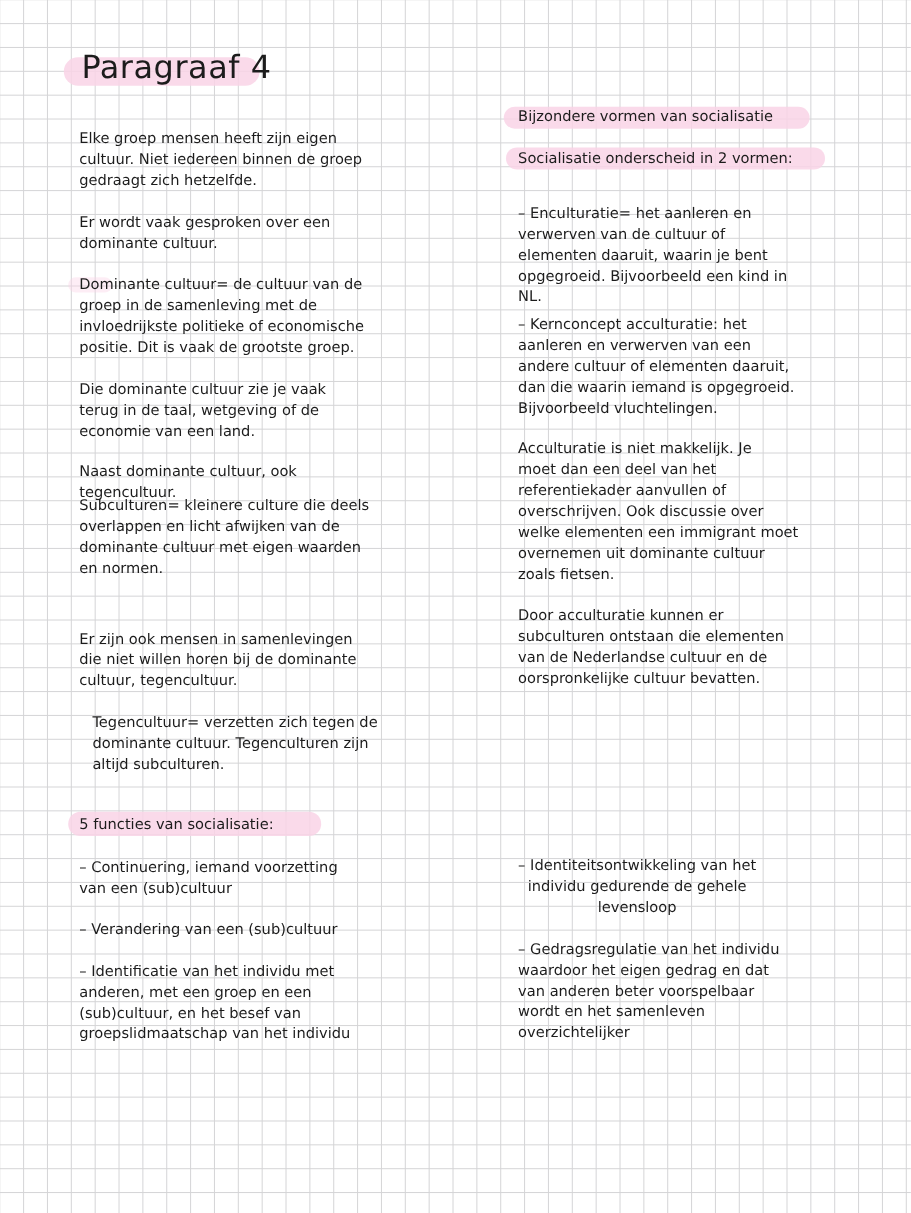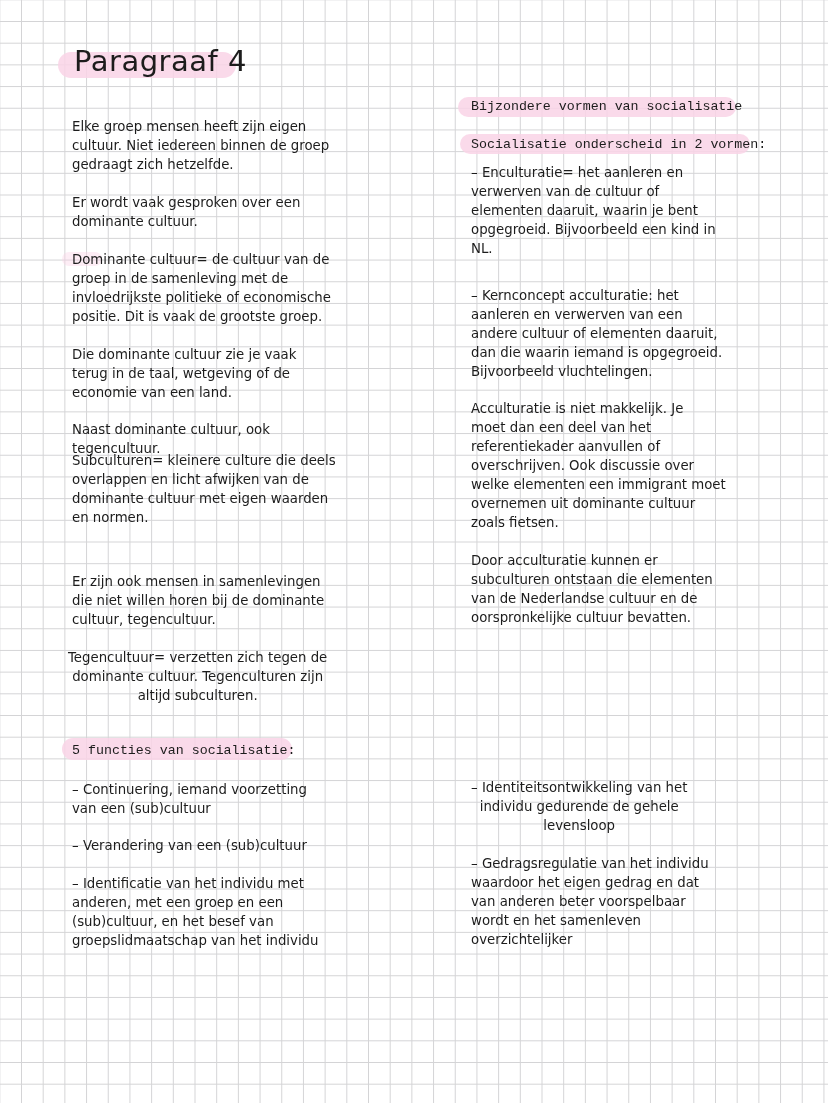--- a/index.html
+++ b/index.html
@@ -15,21 +15,21 @@
     color: #1c1c1c;
   }
   .hl {
     position: absolute; background: #f9d3e6; border-radius: 14px; opacity: 0.85;
   }
   .title {
     position: absolute; left: 74px; top: 44px; font-size: 29px; letter-spacing: 0.5px;
     margin: 0; font-weight: normal;
   }
   .block { position: absolute; font-size: 13.3px; line-height: 19px; white-space: pre-line; margin: 0; }
-  .sub-hl-text { position: absolute; font-size: 13.3px; line-height: 19px; margin: 0; font-family: Liberation Mono, monospace; }
+  .sub-hl-text { position: absolute; font-size: 13.3px; line-height: 19px; margin: 0; }
 </style>
 </head>
 <body>
 
 <div class="hl" style="left:58px; top:52px; width:178px; height:26px;"></div>
 <h1 class="title">Paragraaf 4</h1>
 
 <p class="block" style="left:72px; top:117px;">Elke groep mensen heeft zijn eigen
 cultuur. Niet iedereen binnen de groep
 gedraagt zich hetzelfde.</p>
@@ -45,30 +45,30 @@
 economie van een land.</p>
 <p class="block" style="left:72px; top:420px;">Naast dominante cultuur, ook
 tegencultuur.</p>
 <p class="block" style="left:72px; top:451px;">Subculturen= kleinere culture die deels
 overlappen en licht afwijken van de
 dominante cultuur met eigen waarden
 en normen.</p>
 <p class="block" style="left:72px; top:572px;">Er zijn ook mensen in samenlevingen
 die niet willen horen bij de dominante
 cultuur, tegencultuur.</p>
-<p class="block" style="left:68px; top:648px;text-align:center;">Tegencultuur= verzetten zich tegen de
+<p class="block" style="left:84px; top:648px;">Tegencultuur= verzetten zich tegen de
 dominante cultuur. Tegenculturen zijn
 altijd subculturen.</p>
 
 <div class="hl" style="left:458px; top:97px; width:278px; height:20px;"></div>
 <p class="sub-hl-text" style="left:471px; top:97px;">Bijzondere vormen van socialisatie</p>
 <div class="hl" style="left:460px; top:134px; width:290px; height:20px;"></div>
 <p class="sub-hl-text" style="left:471px; top:135px;">Socialisatie onderscheid in 2 vormen:</p>
 
-<p class="block" style="left:471px; top:163px;">– Enculturatie= het aanleren en
+<p class="block" style="left:471px; top:185px;">– Enculturatie= het aanleren en
 verwerven van de cultuur of
 elementen daaruit, waarin je bent
 opgegroeid. Bijvoorbeeld een kind in
 NL.</p>
 <p class="block" style="left:471px; top:286px;">– Kernconcept acculturatie: het
 aanleren en verwerven van een
 andere cultuur of elementen daaruit,
 dan die waarin iemand is opgegroeid.
 Bijvoorbeeld vluchtelingen.</p>
 <p class="block" style="left:471px; top:399px;">Acculturatie is niet makkelijk. Je

